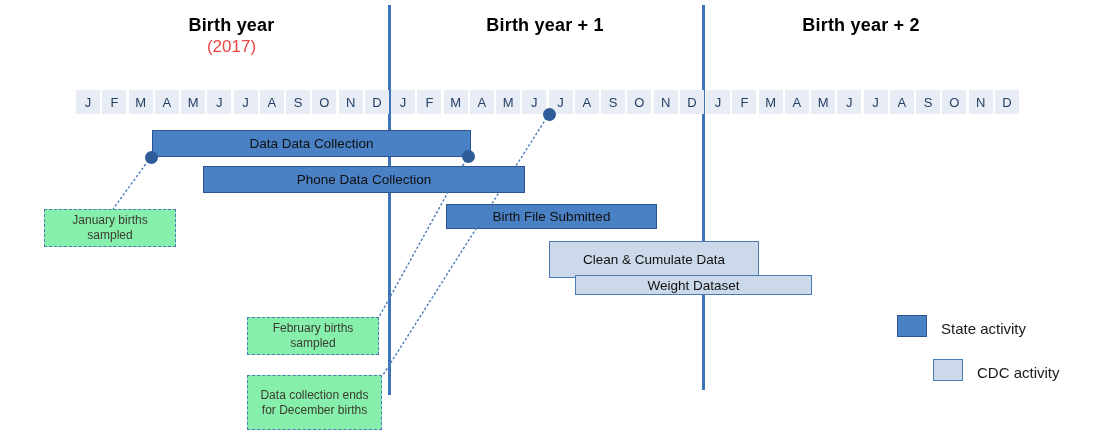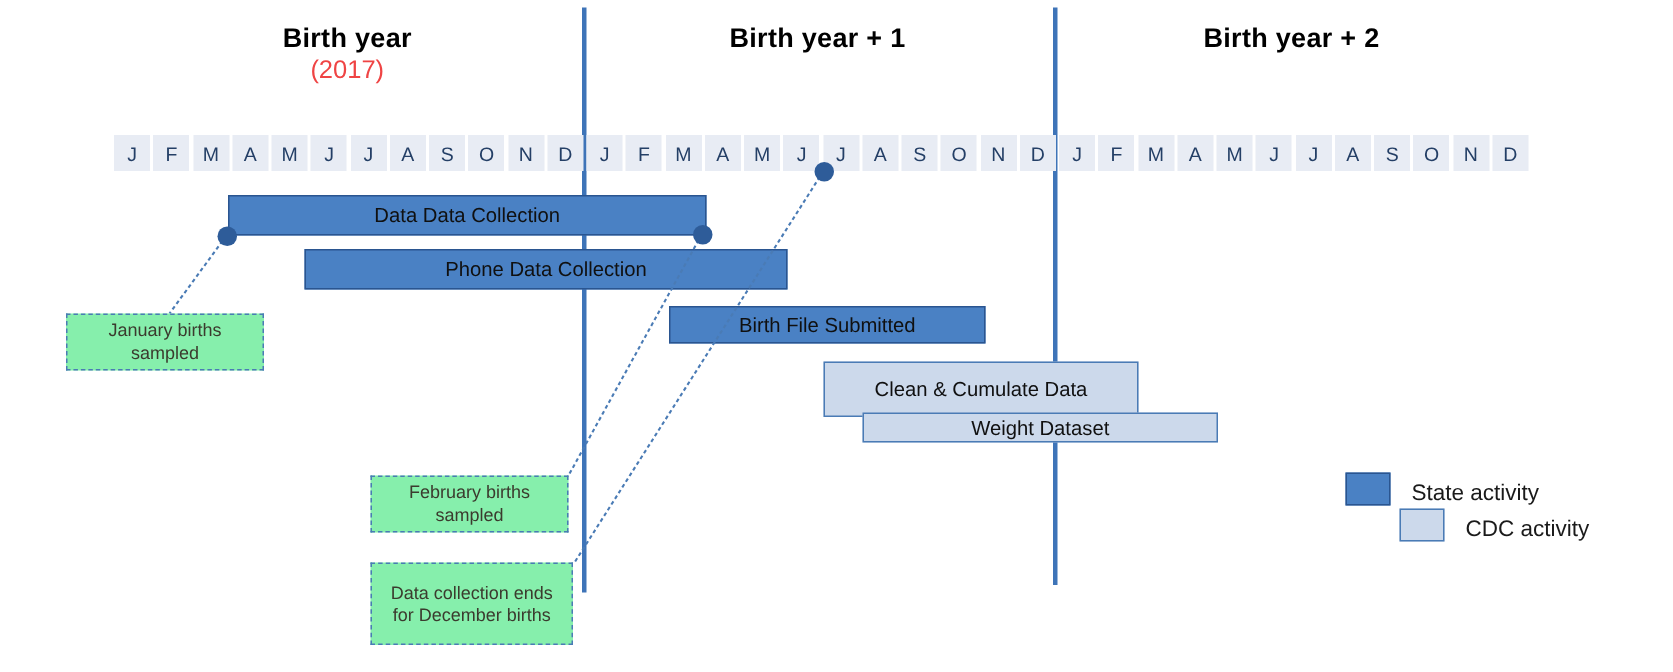--- a/index.html
+++ b/index.html
@@ -157,19 +157,19 @@
       <div class="callout" style="left: 44px; top: 209px; width: 132px; height: 38px; border-color: rgb(74, 123, 181);">January births sampled</div>
       <div class="callout" style="left: 247px; top: 317px; width: 132px; height: 38px; border-color: rgb(74, 123, 181);">February births sampled</div>
       <div class="callout" style="left: 247px; top: 375px; width: 135px; height: 55px; border-color: rgb(74, 123, 181);">Data collection ends for December births</div>
     </div>
 
   <div class="legend" id="legend" style="left: 897px; top: 315px;">
       <div class="legend-row" style="left: 0px; top: 0px;">
         <span class="swatch state"></span>
         <span class="legend-label">State activity</span>
       </div>
-      <div class="legend-row" style="left: 0px; top: 24px; padding-left: 36px;">
+      <div class="legend-row" style="left: 0px; top: 44px; padding-left: 36px;">
         <span class="swatch cdc"></span>
         <span class="legend-label">CDC activity</span>
       </div>
     </div>
 
 </div>
 
 </body></html>

